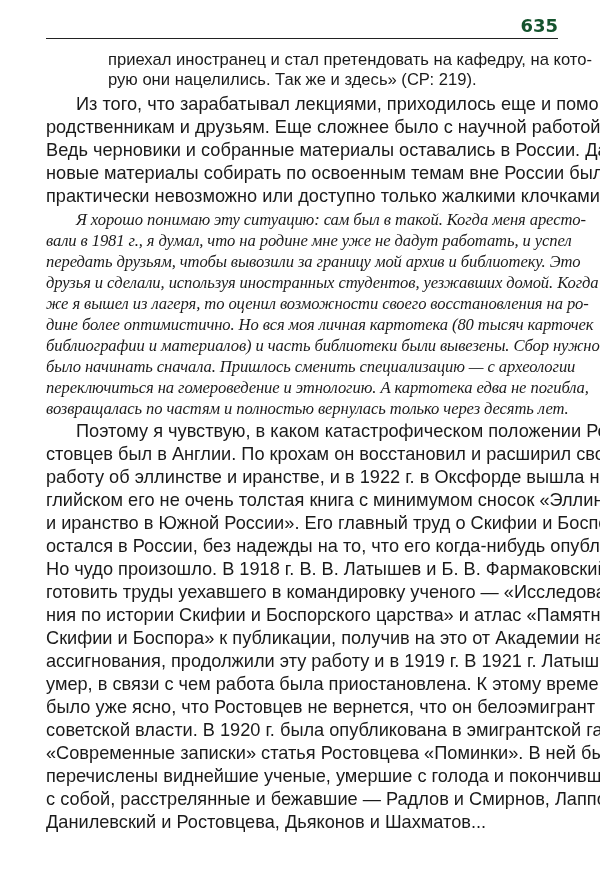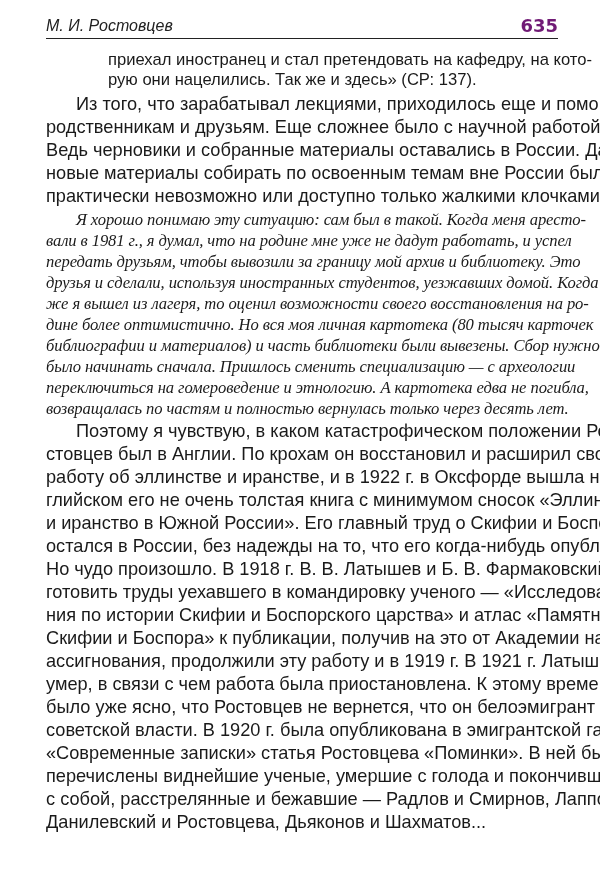--- a/index.html
+++ b/index.html
@@ -10,21 +10,21 @@
     border-bottom: 1.5px solid #222;
   }
   .rh-title {
     position: absolute; left: 0; top: 1px;
     font-family: "Liberation Sans", sans-serif; font-style: italic;
     font-size: 16px; color: #222;
   }
   .rh-page {
     position: absolute; right: 0; top: -1px;
     font-family: "DejaVu Sans", sans-serif; font-weight: bold;
-    font-size: 18px; color: #701a75;
+    font-size: 18px; color: #14532d;
   }
   .line {
     position: absolute; white-space: nowrap;
     font-family: "Liberation Sans", sans-serif; color: #1a1a1a;
     text-align: justify; text-align-last: justify;
   }
   .body-line { font-size: 18.2px; left: 46px; width: 511px; }
   .body-line.indent { left: 76px; width: 481px; }
   .body-line.last { text-align-last: left; }
   .quote-line { font-size: 16.6px; left: 108px; width: 449px; }
@@ -35,27 +35,26 @@
   }
   .ital-line.indent { left: 76px; width: 481px; }
   .ital-line.last { text-align-last: left; }
 </style>
 </head>
 <body>
 
 <div class="page">
 
   <div class="running-head">
-    <span class="rh-title">М. И. Ростовцев</span>
     <span class="rh-page">635</span>
   </div>
 
   <div>
     <div class="line quote-line" style="top:50px">приехал иностранец и стал претендовать на кафедру, на кото-</div>
-    <div class="line quote-line last" style="top:70px">рую они нацелились. Так же и здесь» (СР: 137).</div>
+    <div class="line quote-line last" style="top:70px">рую они нацелились. Так же и здесь» (СР: 219).</div>
   </div>
 
   <div>
     <div class="line body-line indent" style="top:94px">Из того, что зарабатывал лекциями, приходилось еще и помогать</div>
     <div class="line body-line" style="top:117px">родственникам и друзьям. Еще сложнее было с научной работой.</div>
     <div class="line body-line" style="top:140px">Ведь черновики и собранные материалы оставались в России. Даже</div>
     <div class="line body-line" style="top:163px">новые материалы собирать по освоенным темам вне России было</div>
     <div class="line body-line" style="top:186px">практически невозможно или доступно только жалкими клочками.</div>
   </div>
 

